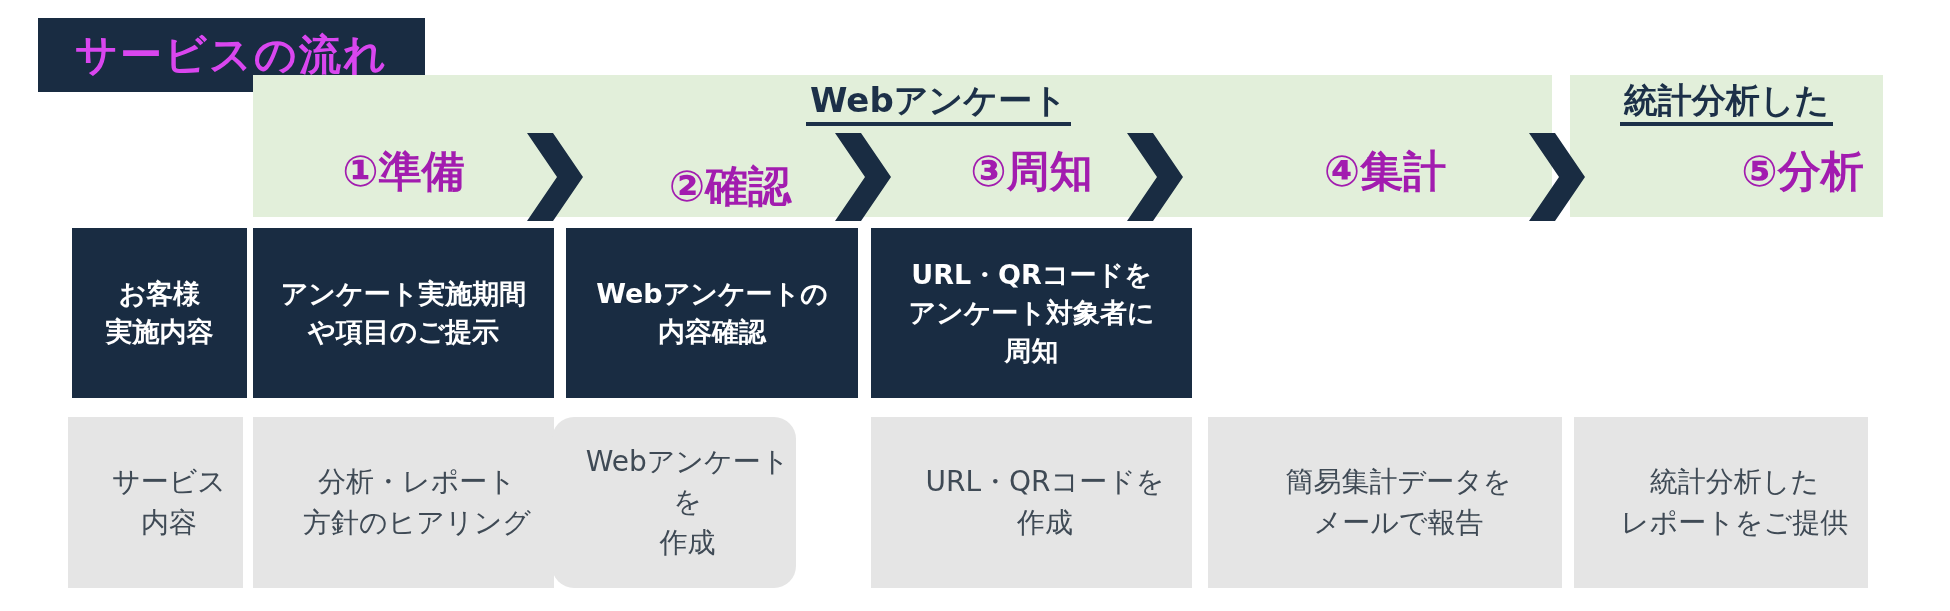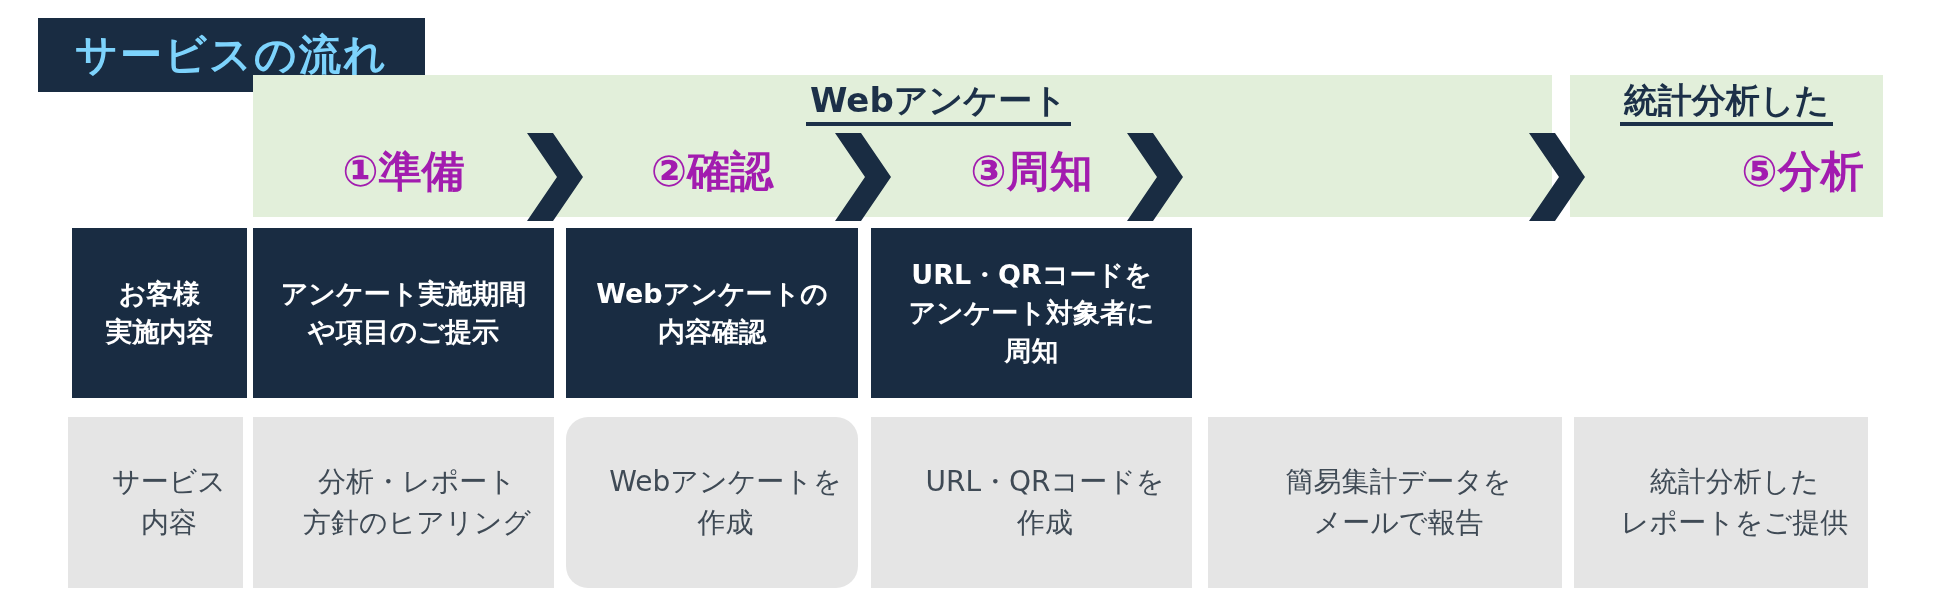--- a/index.html
+++ b/index.html
@@ -13,21 +13,21 @@
   }
   .abs { position: absolute; box-sizing: border-box; }
 
   
   .title-box {
     left: 38px; top: 18px; width: 387px; height: 74px;
     background: #192C42;
     display: flex; align-items: center; justify-content: center;
   }
   .title-box .title-text {
-    color: #7dd3fc; font-size: 42px; font-weight: bold; letter-spacing: 2px;
+    color: #d946ef; font-size: 42px; font-weight: bold; letter-spacing: 2px;
     white-space: nowrap;
   }
 
   
   .band { background: #E2EFDA; top: 75px; height: 142px; }
   .band-web { left: 253px; width: 1299px; }
   .band-analysis { left: 1570px; width: 313px; }
 
   .group-label {
     top: 82px; height: 48px;
@@ -41,21 +41,21 @@
     white-space: nowrap; line-height: 1.1;
   }
 
   
   .step {
     top: 138px; height: 68px;
     display: flex; align-items: center; justify-content: center;
     color: #a21caf; font-size: 43px; font-weight: bold; white-space: nowrap;
   }
   .step-1 { left: 253px;  width: 301px; }
-  .step-2 { left: 566px;  width: 292px; }
+  .step-2 { left: 584px;  width: 292px; margin-top: 15px; }
   .step-3 { left: 871px;  width: 321px; }
   .step-4 { left: 1208px; width: 354px; }
   .step-5 { left: 1646px; width: 313px; }
 
   
   .chevron { top: 133px; width: 56px; height: 88px; }
   .chevron svg { display: block; width: 100%; height: 100%; }
   .chevron polygon { fill: #192C42; }
   .chev-1 { left: 527px; }
   .chev-2 { left: 835px; }
@@ -78,21 +78,21 @@
   
   .gray-box {
     top: 417px; height: 171px;
     background: #e5e5e5;
     display: flex; align-items: center; justify-content: center;
     color: #3F4A55; font-size: 28px; font-weight: normal;
     text-align: center; white-space: pre-line; line-height: 1.45; padding-left: 27px;
   }
   .gray-c1 { left: 68px;  width: 175px; }
   .gray-c2 { left: 253px; width: 301px; }
-  .gray-c3 { left: 566px; width: 292px; border-radius: 22px; }
+  .gray-c3 { left: 552px; width: 244px; border-radius: 22px; }
   .gray-c4 { left: 871px; width: 321px; }
   .gray-c5 { left: 1208px; width: 354px; }
   .gray-c6 { left: 1574px; width: 294px; }
 </style>
 </head>
 <body>
 
 <div class="canvas">
 
   <div class="abs title-box">
@@ -105,20 +105,21 @@
   <div class="abs group-label group-label-web">
     <span>Webアンケート</span>
   </div>
   <div class="abs group-label group-label-analysis">
     <span>統計分析した</span>
   </div>
 
   <div class="abs step step-1">①準備</div>
   <div class="abs step step-2">②確認</div>
   <div class="abs step step-3">③周知</div>
+  <div class="abs step step-4">④集計</div>
   <div class="abs step step-5">⑤分析</div>
 
   <div class="abs chevron chev-1">
     <svg viewBox="0 0 56 88" aria-hidden="true">
         <polygon points="0,0 26,0 56,44 26,88 0,88 30,44"></polygon>
       </svg>
   </div>
   <div class="abs chevron chev-2">
     <svg viewBox="0 0 56 88" aria-hidden="true">
         <polygon points="0,0 26,0 56,44 26,88 0,88 30,44"></polygon>

